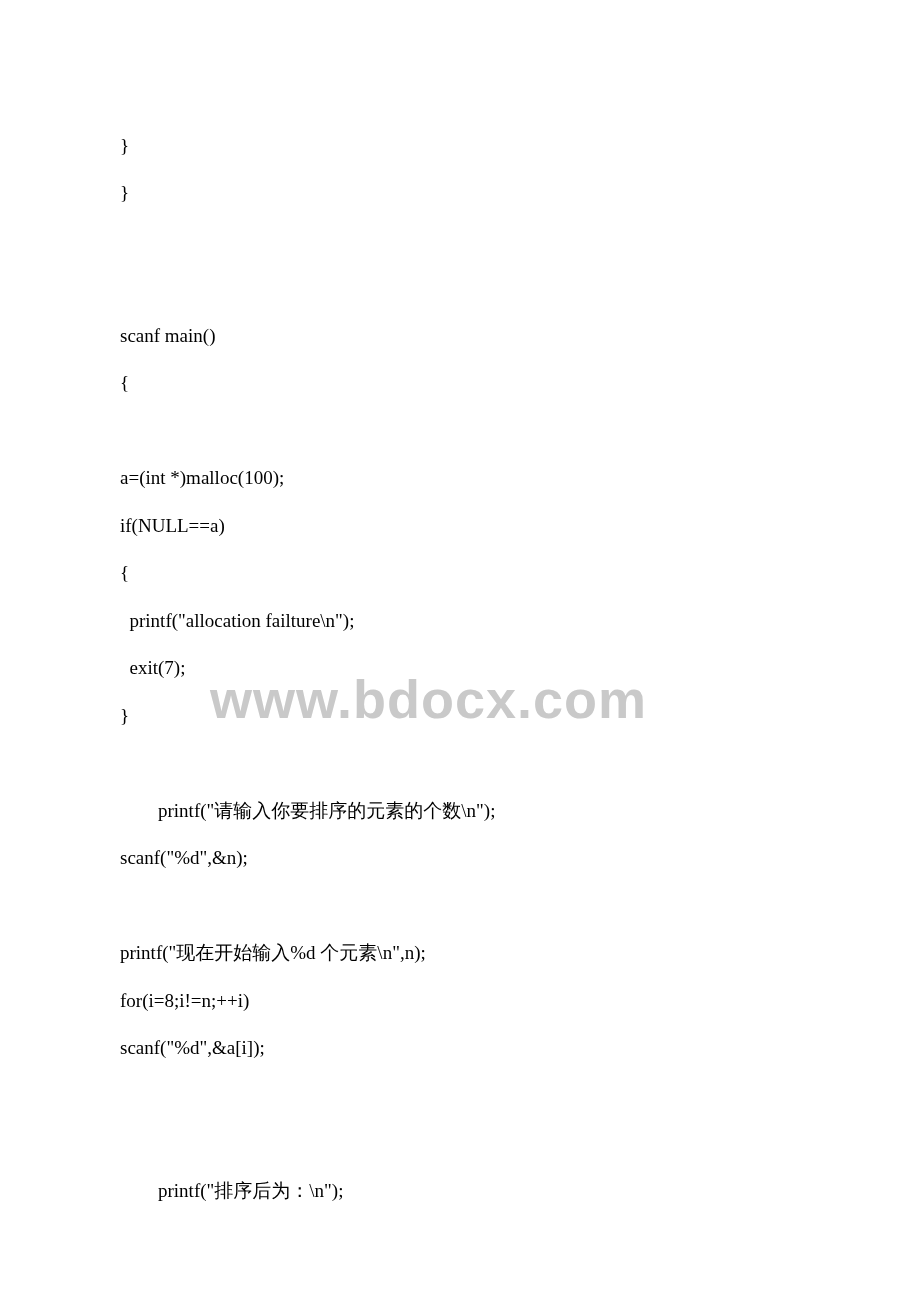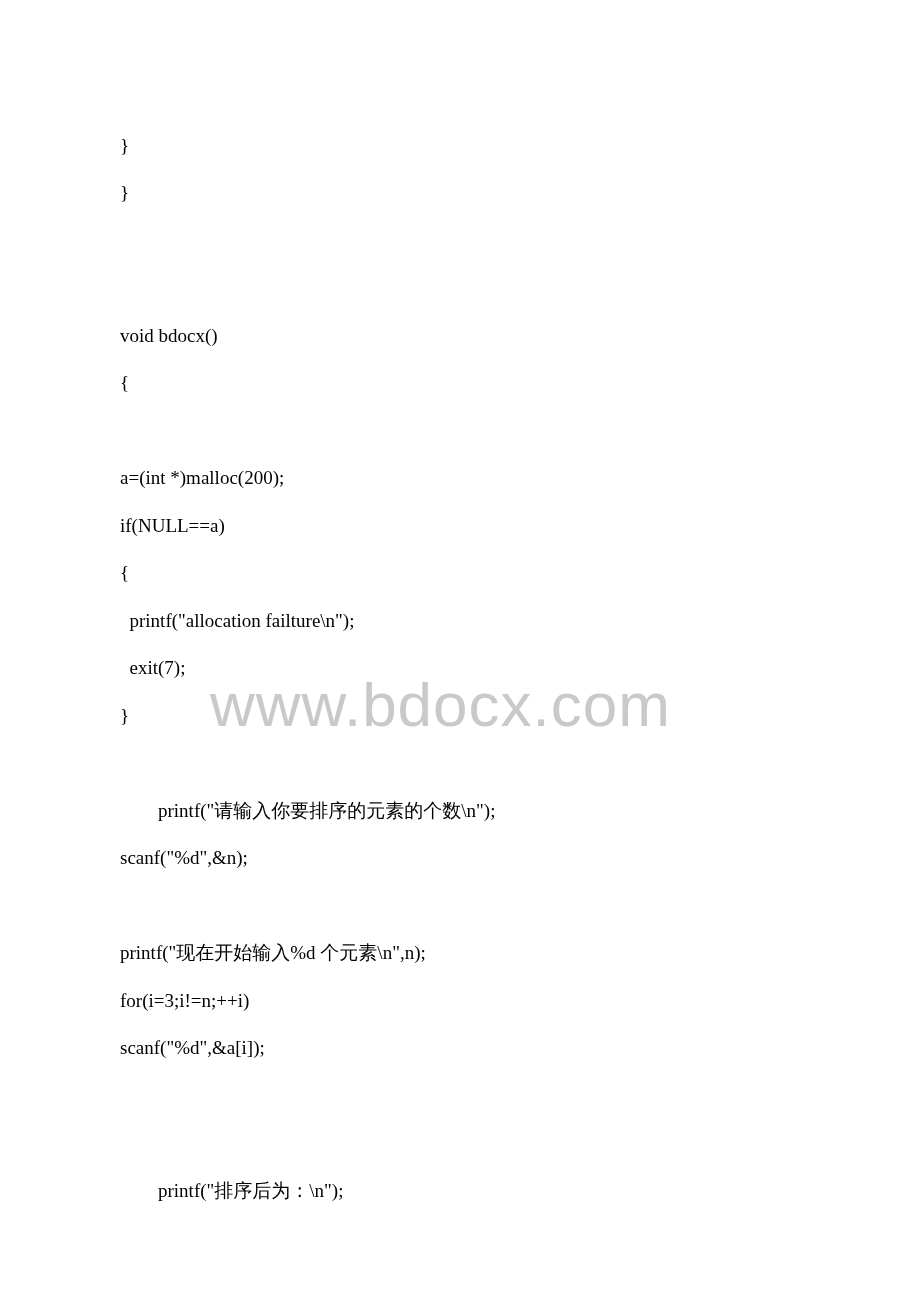--- a/index.html
+++ b/index.html
@@ -27,22 +27,22 @@
     margin: 0;
   }
   .indent {
     padding-left: 38px;
   }
   .watermark {
     position: absolute;
     top: 666px;
     left: 210px;
     font-family: Arial, Helvetica, sans-serif;
-    font-size: 62px;
-    font-weight: normal;
+    font-size: 54px;
+    font-weight: bold;
     color: #c9c9c9;
     letter-spacing: 1px;
     z-index: 0;
     pointer-events: none;
   }
   .content {
     position: relative;
     z-index: 1;
   }
 </style>
@@ -52,35 +52,35 @@
 <div class="page">
   <div class="watermark">www.bdocx.com</div>
 
   <div class="content">
 
     <div class="code-block">
 <div class="code-line">}</div>
 <div class="code-line">}</div>
 <div class="code-line">&nbsp;</div>
 <div class="code-line">&nbsp;</div>
-<div class="code-line">void bdocx()</div>
+<div class="code-line">scanf main()</div>
 <div class="code-line">{</div>
 <div class="code-line">&nbsp;</div>
-<div class="code-line">a=(int *)malloc(200);</div>
+<div class="code-line">a=(int *)malloc(100);</div>
 <div class="code-line">if(NULL==a)</div>
 <div class="code-line">{</div>
 <div class="code-line">  printf("allocation failture\n");</div>
 <div class="code-line">  exit(7);</div>
 <div class="code-line">}</div>
 <div class="code-line">&nbsp;</div>
 <div class="code-line indent">printf("请输入你要排序的元素的个数\n");</div>
 <div class="code-line">scanf("%d",&amp;n);</div>
 <div class="code-line">&nbsp;</div>
 <div class="code-line">printf("现在开始输入%d 个元素\n",n);</div>
-<div class="code-line">for(i=3;i!=n;++i)</div>
+<div class="code-line">for(i=8;i!=n;++i)</div>
 <div class="code-line">scanf("%d",&amp;a[i]);</div>
 <div class="code-line">&nbsp;</div>
 <div class="code-line">&nbsp;</div>
 <div class="code-line indent">printf("排序后为：\n");</div>
 
 
 
 
 
 

